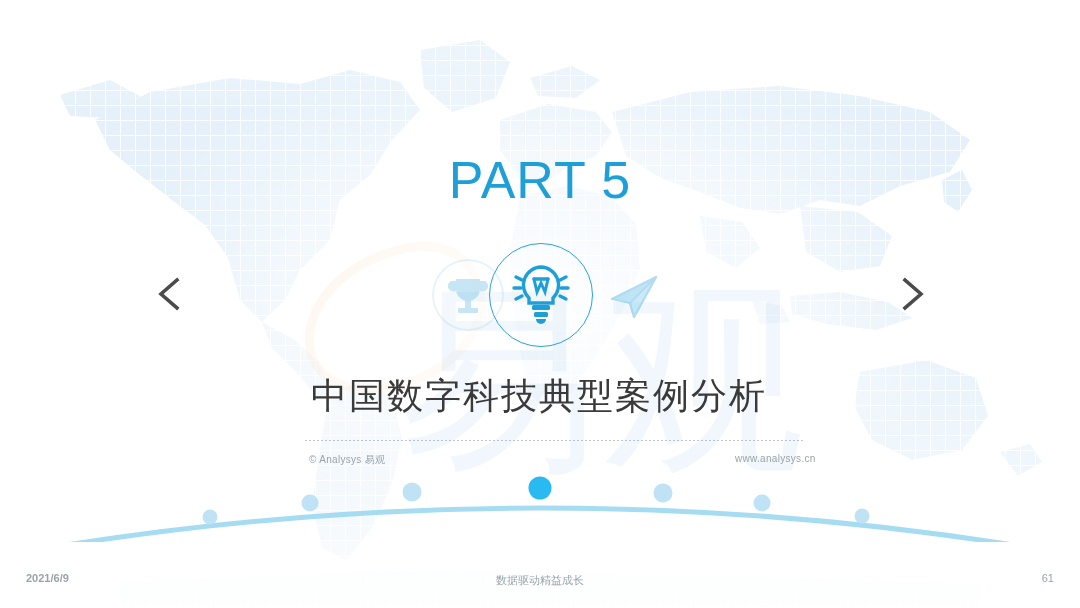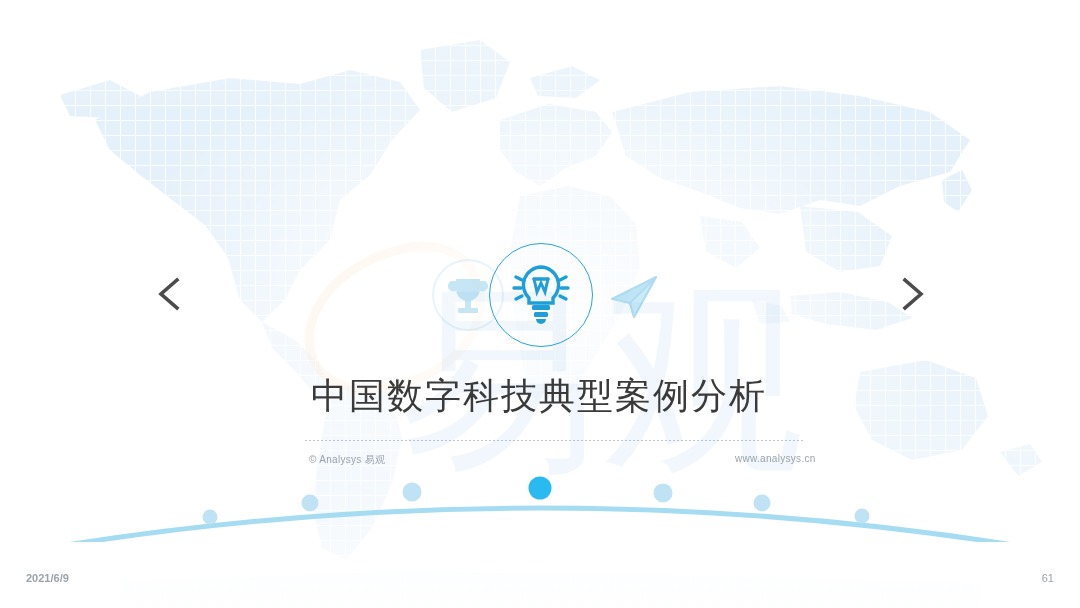--- a/index.html
+++ b/index.html
@@ -266,20 +266,21 @@
         <path d="M120 582 L400 572 L700 576 L980 584 L980 608 L120 608 Z" opacity="0.5"></path>
       </g>
     </svg>
 
     <div class="bg-grid"></div>
     <div class="bg-swoosh"></div>
     <div class="bg-fade"></div>
     <div class="bg-watermark">易观</div>
   </div>
 
+  <div class="part-label">PART 5</div>
 
   <div class="icon-cluster">
 
     <div class="icon-side left">
       <div class="side-ring"></div>
       <svg width="72" height="72" viewBox="0 0 72 72">
         <g fill="#2aa3dc" opacity="0.95">
           <path d="M24 20 h24 v10 a12 12 0 0 1 -24 0 z"></path>
           <rect x="33" y="40" width="6" height="9"></rect>
           <rect x="26" y="49" width="20" height="5" rx="1"></rect>
@@ -351,16 +352,17 @@
           <circle cx="540" cy="488" rx="11.5" r="11.5" fill="#29baf2"></circle>
           <circle cx="663" cy="493" rx="9.5" r="9.5" fill="#bfe3f5"></circle>
           <circle cx="762" cy="503" rx="8.5" r="8.5" fill="#bfe3f5"></circle>
           <circle cx="862" cy="516" rx="7.5" r="7.5" fill="#bfe3f5"></circle>
         </g>
     </svg>
   </div>
 
   <div class="footer">
     <div class="footer-date">2021/6/9</div>
+    <div class="footer-center">数据驱动精益成长</div>
     <div class="footer-page">61</div>
   </div>
 
 </div>
 
 </body></html>

